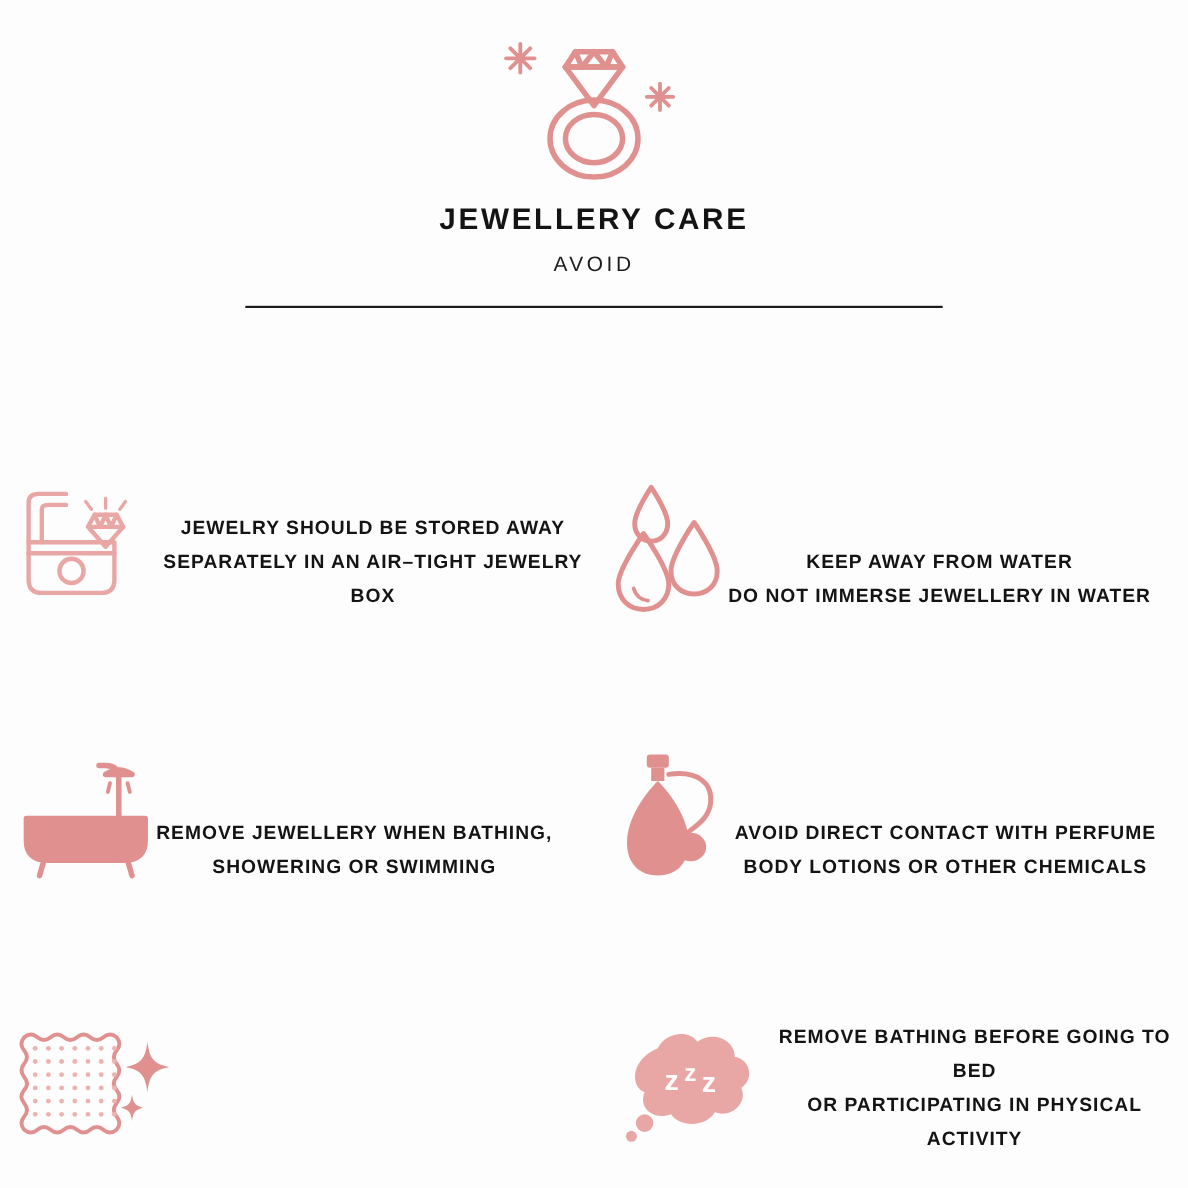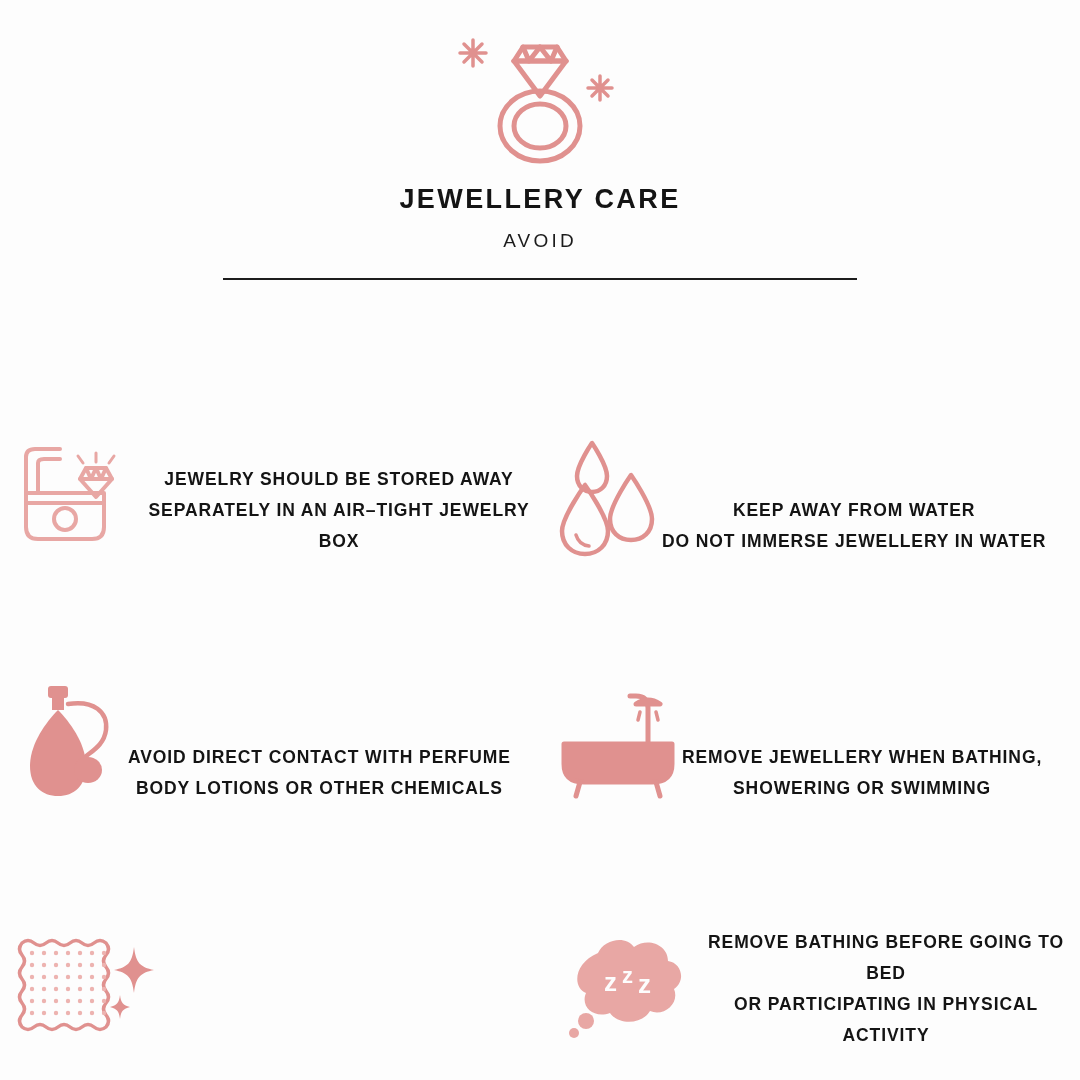--- a/index.html
+++ b/index.html
@@ -153,57 +153,57 @@
           <path d="M33 50 C33 50 10 82 10 96 C10 110 20 119 33 119 C46 119 56 110 56 96 C56 82 33 50 33 50 Z"></path>
           <path d="M24 100 Q27 110 37 111" stroke-width="3.5"></path>
 
           <path d="M79 40 C79 40 58 70 58 84 C58 97 67 105 79 105 C91 105 100 97 100 84 C100 70 79 40 79 40 Z"></path>
         </svg>
       </div>
       <div class="tip-text">KEEP AWAY FROM WATER
 DO NOT IMMERSE JEWELLERY IN WATER</div>
     </div>
 
-    <div class="tip col-left">
-      <div class="tip-icon">
-        <svg width="120" height="122" viewBox="0 0 120 122" fill="none">
-          <g fill="#e0918f">
-
-            <rect x="40" y="4" width="20" height="12" rx="3"></rect>
-            <rect x="44" y="16" width="12" height="12"></rect>
-
-            <path d="M50 28 C38 40 22 62 22 84 C22 104 34 114 50 114 C66 114 78 104 78 84 C78 62 62 40 50 28 Z"></path>
-          </g>
-          <g fill="none" stroke="#e0918f" stroke-width="4.5" stroke-linecap="round">
-
-            <path d="M60 22 C86 18 100 30 98 48 C96 64 82 70 76 76"></path>
-
-            <ellipse cx="80" cy="88" rx="14" ry="13" fill="#e0918f" stroke="none"></ellipse>
-          </g>
-        </svg>
-      </div>
-      <div class="tip-text">AVOID DIRECT CONTACT WITH PERFUME
-BODY LOTIONS OR OTHER CHEMICALS</div>
-    </div>
-
     <div class="tip col-right">
       <div class="tip-icon">
         <svg width="130" height="122" viewBox="0 0 130 122" fill="none" stroke="#e0918f" stroke-width="5" stroke-linecap="round" stroke-linejoin="round">
 
           <path d="M96 62 L96 26 Q96 14 84 14 L78 14"></path>
           <path d="M84 22 Q96 14 108 22 Z" fill="#e0918f" stroke="#e0918f"></path>
           <path d="M88 30 L86 38 M96 30 L96 38 M104 30 L106 38" stroke-width="3.5"></path>
 
           <path d="M12 62 H120 V82 Q120 100 100 100 H32 Q12 100 12 82 Z" fill="#e0918f" stroke="#e0918f"></path>
 
           <path d="M28 100 L24 114 M104 100 L108 114"></path>
         </svg>
       </div>
       <div class="tip-text">REMOVE JEWELLERY WHEN BATHING,
 SHOWERING OR SWIMMING</div>
+    </div>
+
+    <div class="tip col-left">
+      <div class="tip-icon">
+        <svg width="120" height="122" viewBox="0 0 120 122" fill="none">
+          <g fill="#e0918f">
+
+            <rect x="40" y="4" width="20" height="12" rx="3"></rect>
+            <rect x="44" y="16" width="12" height="12"></rect>
+
+            <path d="M50 28 C38 40 22 62 22 84 C22 104 34 114 50 114 C66 114 78 104 78 84 C78 62 62 40 50 28 Z"></path>
+          </g>
+          <g fill="none" stroke="#e0918f" stroke-width="4.5" stroke-linecap="round">
+
+            <path d="M60 22 C86 18 100 30 98 48 C96 64 82 70 76 76"></path>
+
+            <ellipse cx="80" cy="88" rx="14" ry="13" fill="#e0918f" stroke="none"></ellipse>
+          </g>
+        </svg>
+      </div>
+      <div class="tip-text">AVOID DIRECT CONTACT WITH PERFUME
+BODY LOTIONS OR OTHER CHEMICALS</div>
     </div>
 
     <div class="tip col-left">
       <div class="tip-icon">
         <svg width="150" height="122" viewBox="0 0 150 122" fill="none">
 
           <path d="M14 14 q6 -5 12 0 t12 0 t12 0 t12 0 t12 0 t12 0 t12 0
                    q5 6 0 12 t0 12 t0 12 t0 12 t0 12 t0 12 t0 12
                    q-6 5 -12 0 t-12 0 t-12 0 t-12 0 t-12 0 t-12 0 t-12 0
                    q-5 -6 0 -12 t0 -12 t0 -12 t0 -12 t0 -12 t0 -12 t0 -12 Z" fill="none" stroke="#e0918f" stroke-width="3.5"></path>

